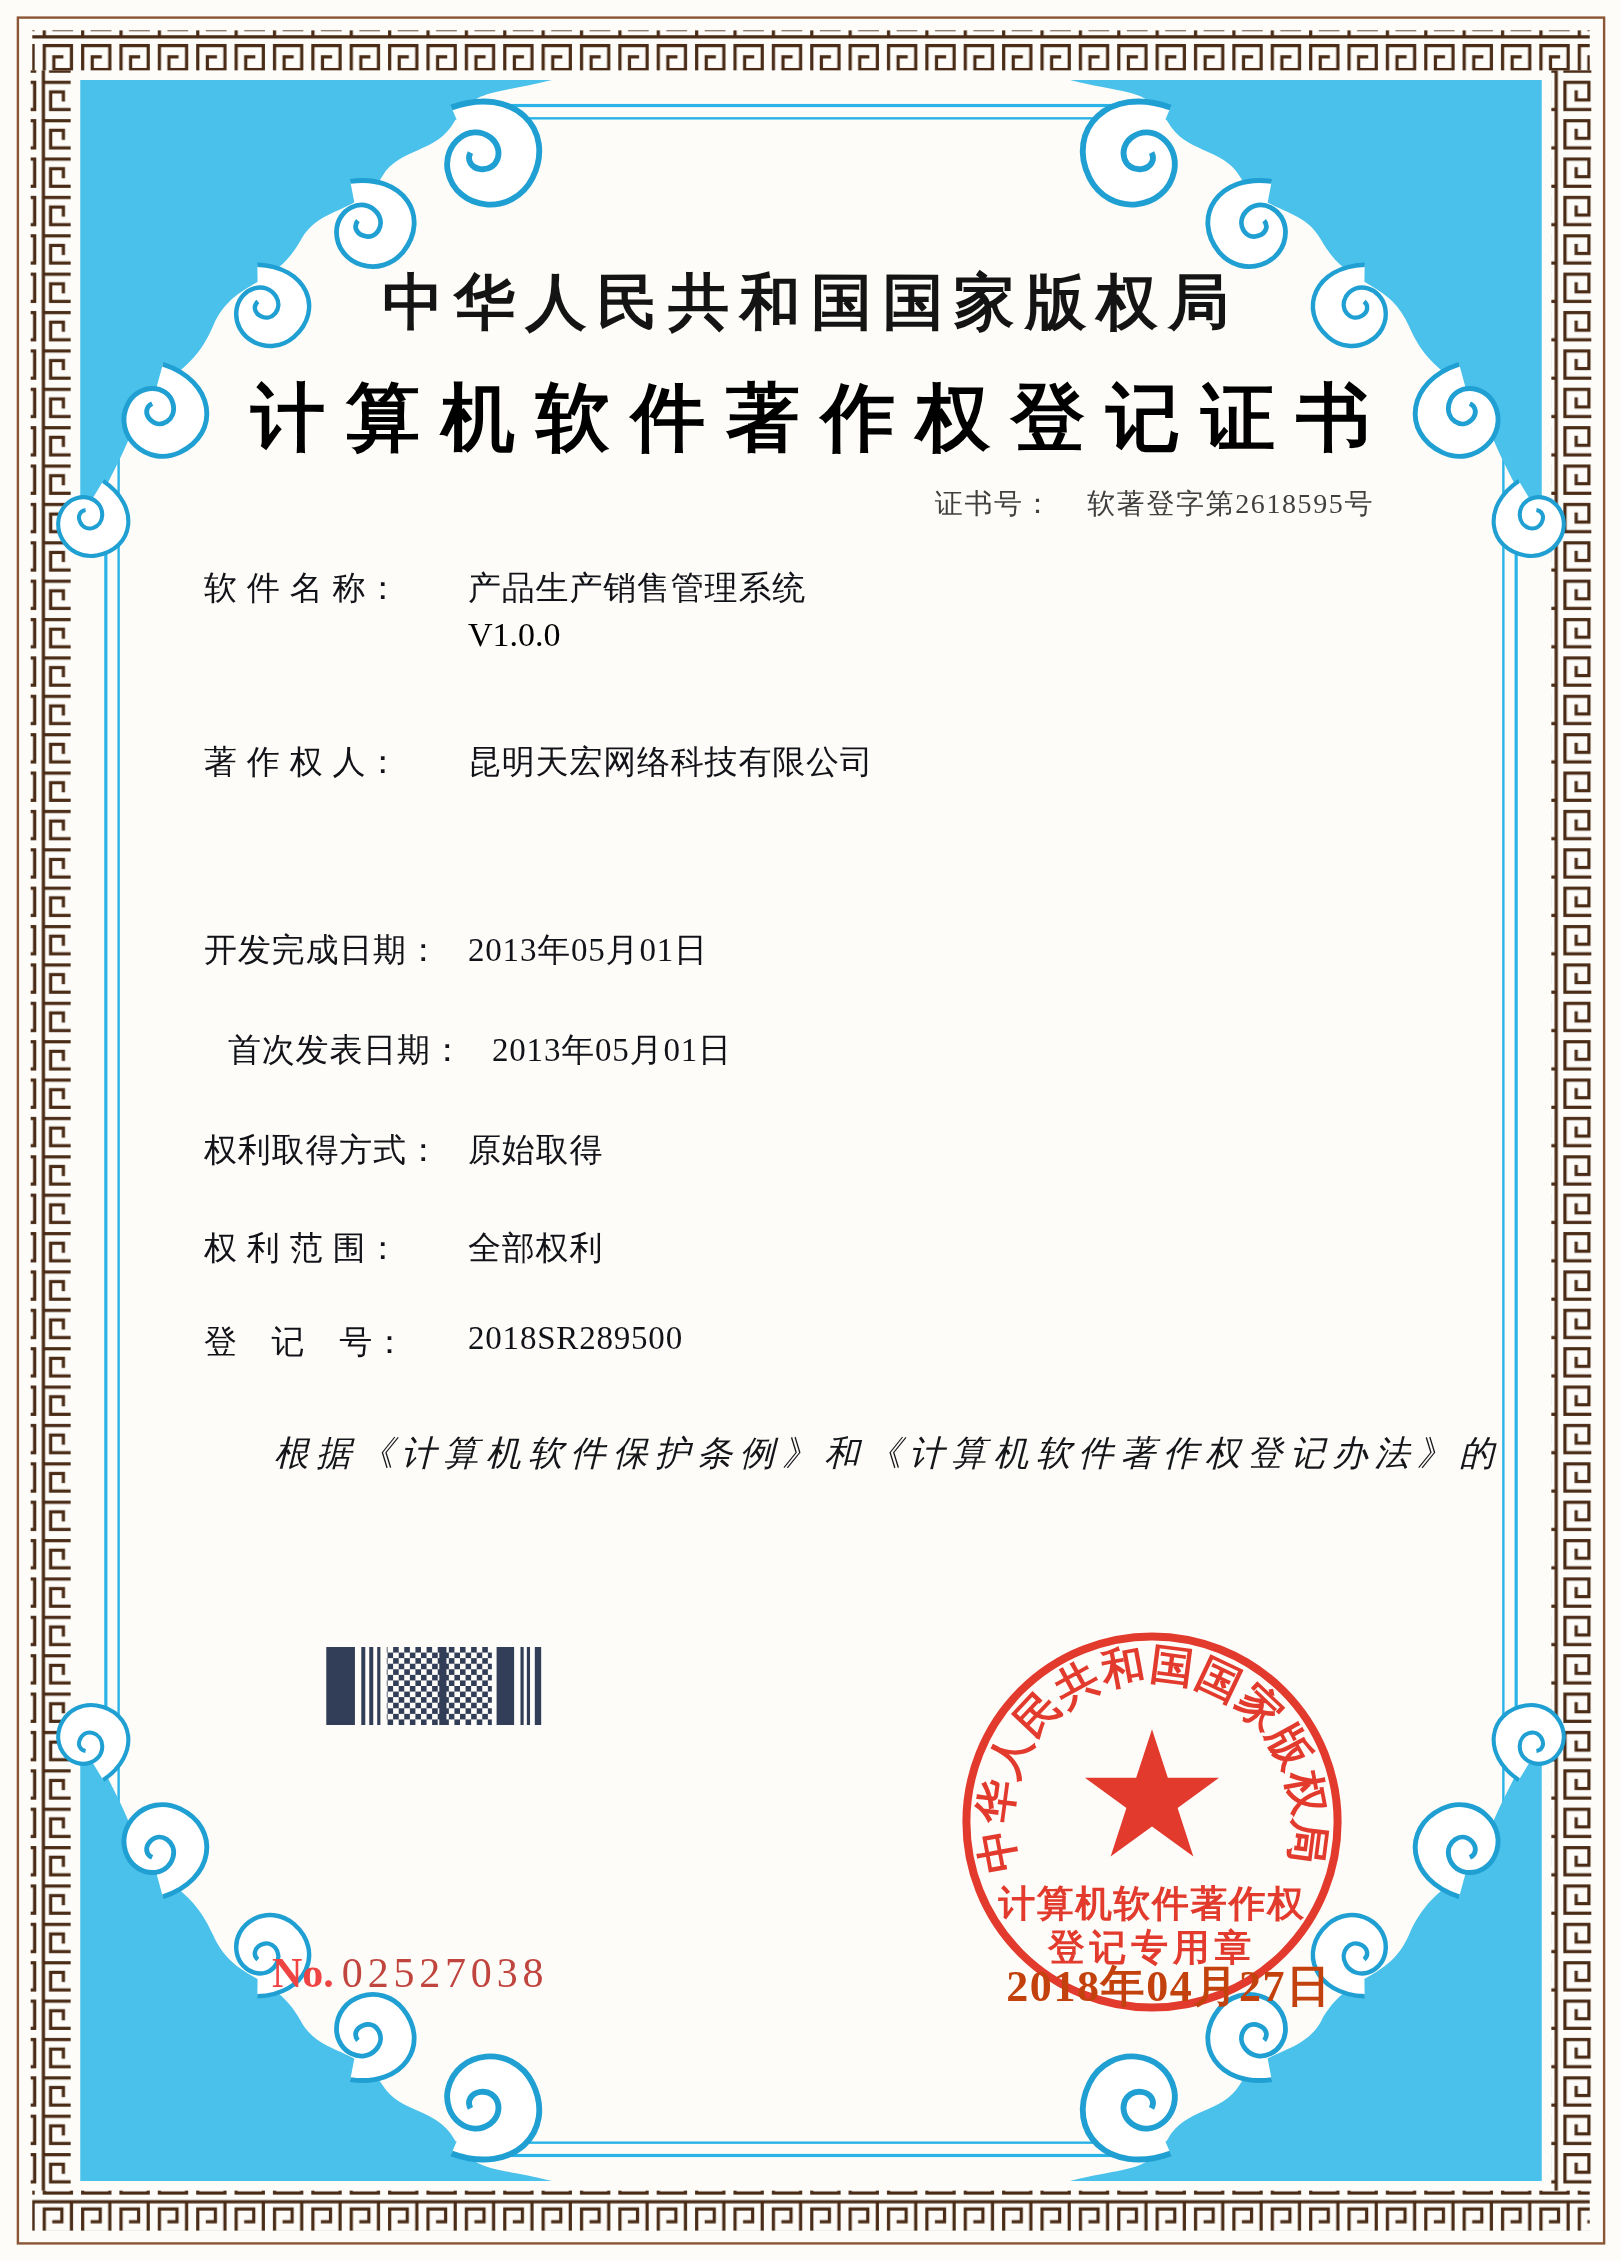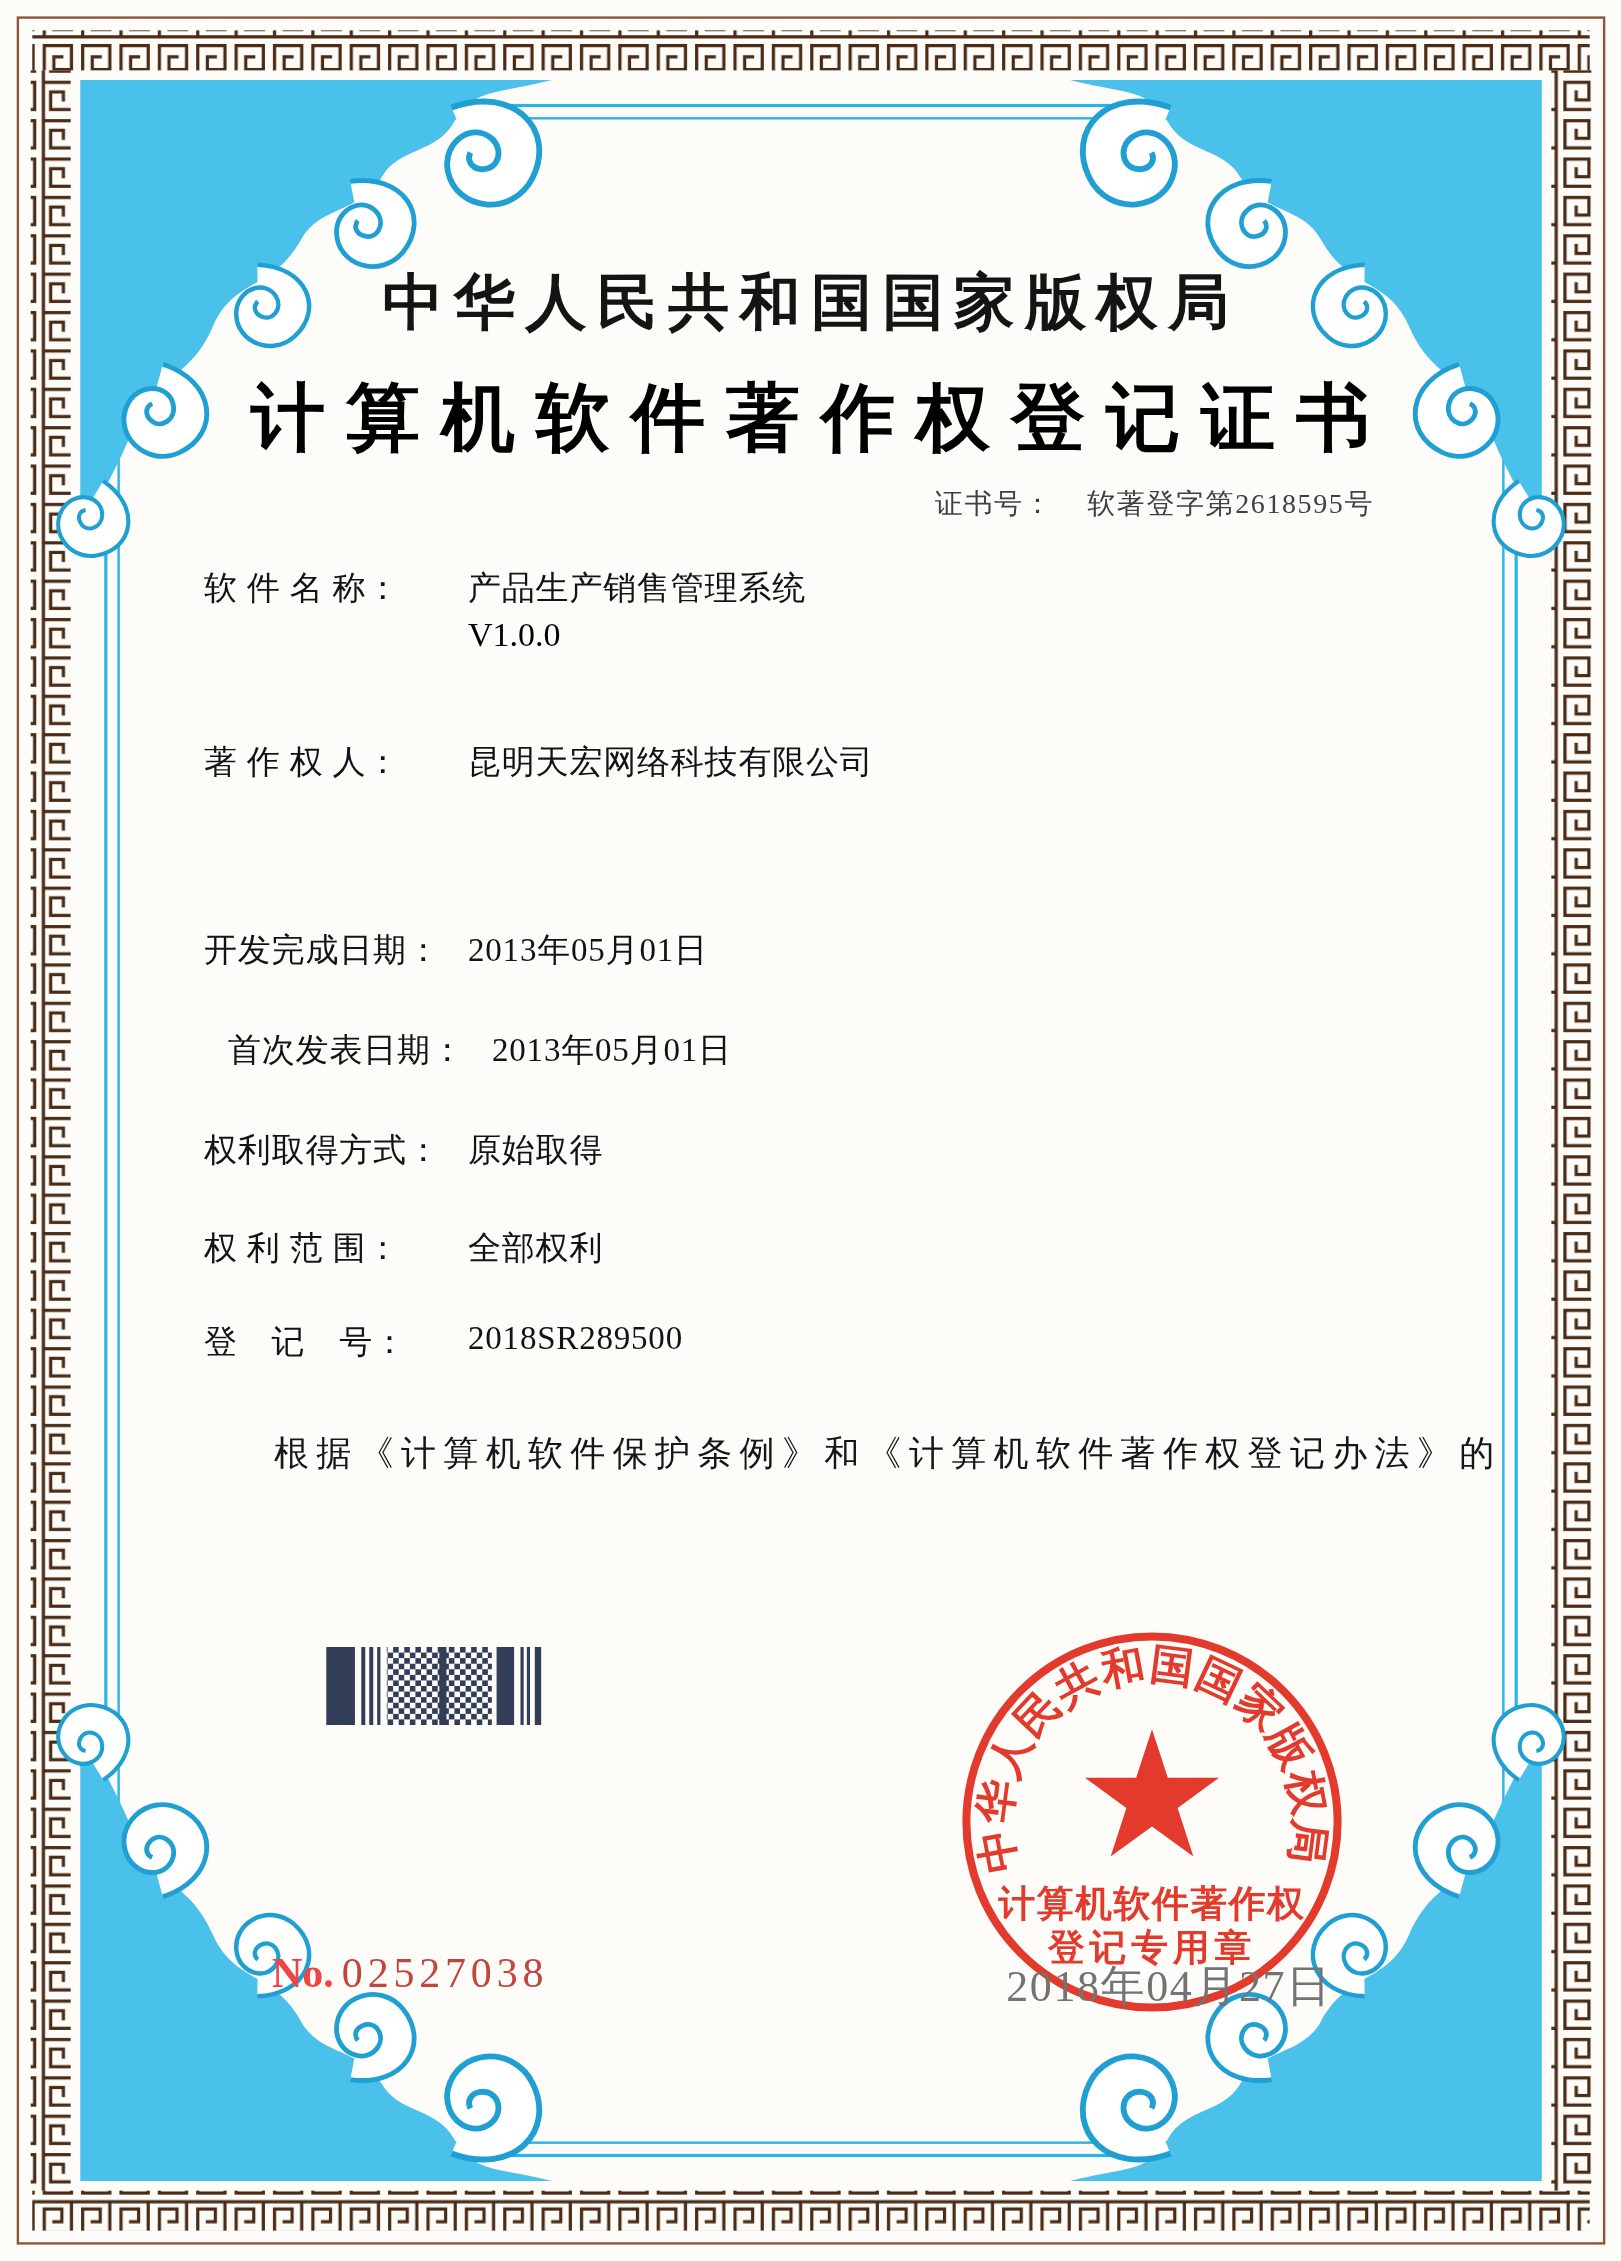--- a/index.html
+++ b/index.html
@@ -35,31 +35,31 @@
   .f4{top:1028px;margin-left:24px;}
   .f5{top:1128px;}
   .f6{top:1226px;}
   .f7{top:1320px;}
   .statement{
     position:absolute;left:168px;top:1430px;width:1327px;z-index:3;
     font-size:35px;color:#15161a;letter-spacing:0.8px;
   }
   .statement .s-line1{
     text-indent:106px;text-align:justify;text-align-last:justify;
-    height:90px;line-height:48px;
+    height:90px;line-height:48px;font-style:italic;
   }
   .statement .s-line2{line-height:48px;}
   .no-line{
     position:absolute;left:272px;top:1949px;z-index:4;font-size:42px;white-space:nowrap;
   }
   .no-line .no-label{color:#ef4444;font-weight:600;}
   .no-line .no-num{color:#c0453e;letter-spacing:4.8px;margin-left:8px;font-weight:500;}
   .seal-date{
     position:absolute;left:929px;top:1957px;width:480px;z-index:5;
-    text-align:center;font-size:44px;color:#737373;letter-spacing:1.6px;font-weight:400;
+    text-align:center;font-size:44px;color:#c2410c;letter-spacing:1.6px;font-weight:700;
   }
   #seal-svg{position:absolute;left:928px;top:1598px;z-index:4;}
   #barcode-svg{position:absolute;left:326px;top:1647px;z-index:3;}
 </style>
 </head>
 <body>
 
 <svg id="frame-svg" width="1622" height="2261" viewBox="0 0 2028 2828">
   <defs>
     <pattern id="mk0" width="48" height="50" patternUnits="userSpaceOnUse">

